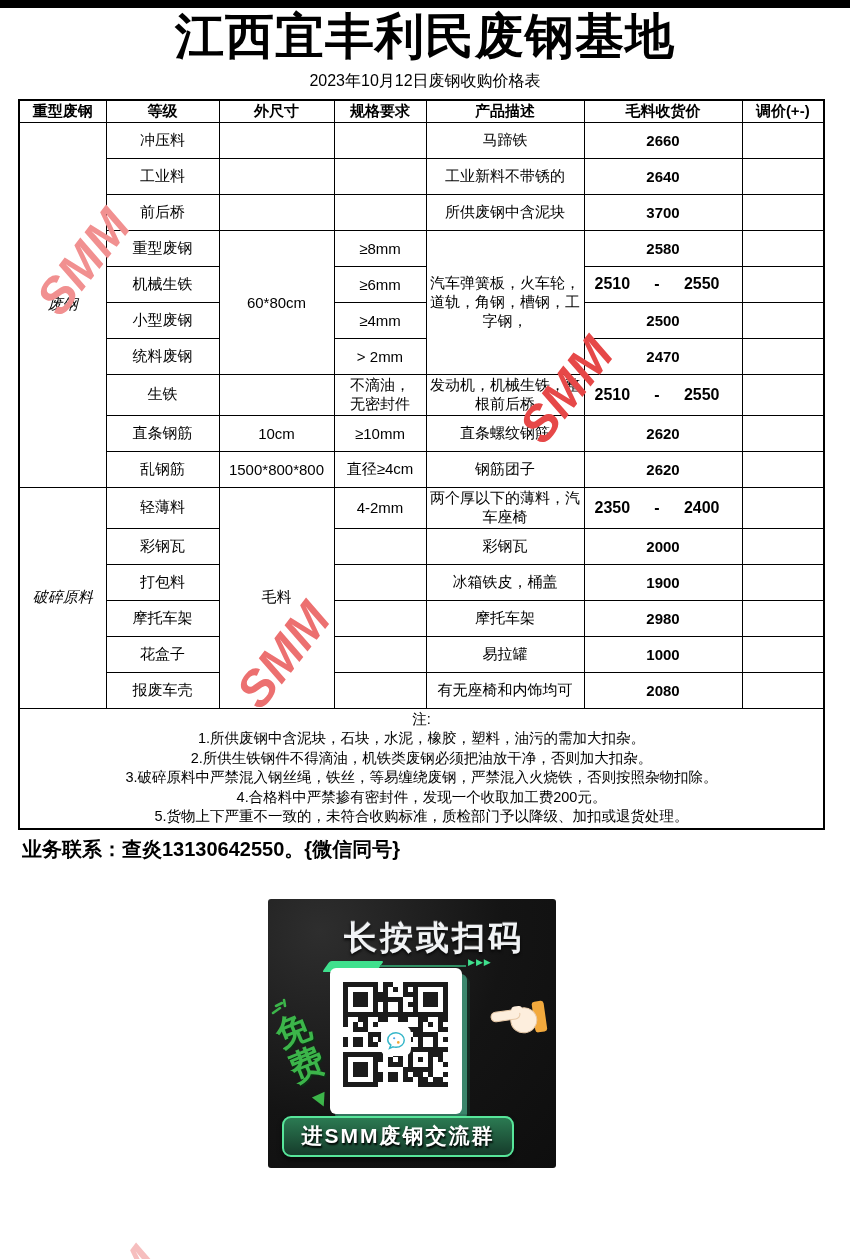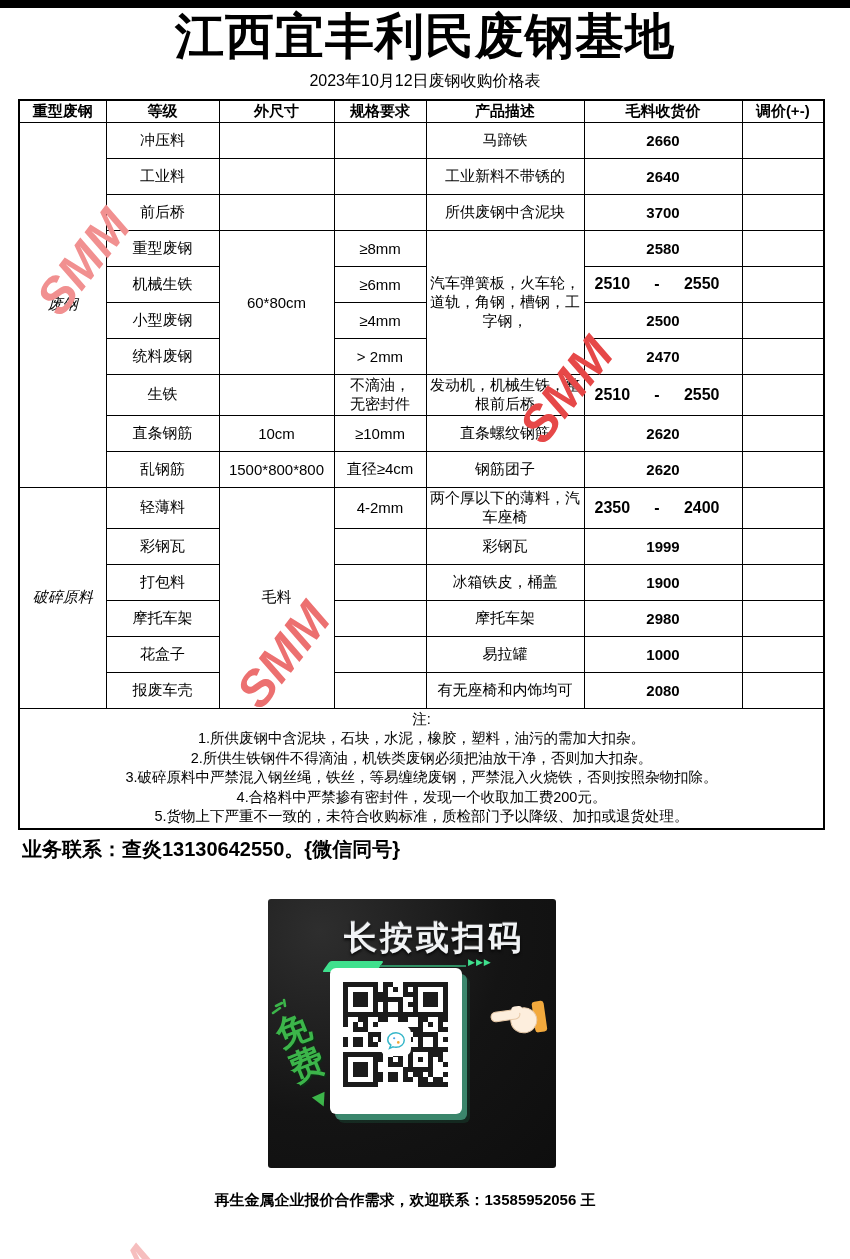--- a/index.html
+++ b/index.html
@@ -162,21 +162,21 @@
           <td rowspan="6">毛料</td>
           <td>4-2mm</td>
           <td>两个厚以下的薄料，汽车座椅</td>
           <td class="price"><div class="range"><span>2350</span><span>-</span><span>2400</span></div></td>
           <td></td>
         </tr>
         <tr>
           <td>彩钢瓦</td>
           <td></td>
           <td>彩钢瓦</td>
-          <td class="price">1999</td>
+          <td class="price">2000</td>
           <td></td>
         </tr>
         <tr>
           <td>打包料</td>
           <td></td>
           <td>冰箱铁皮，桶盖</td>
           <td class="price">1900</td>
           <td></td>
         </tr>
         <tr>
@@ -477,21 +477,21 @@
     <div class="free">免费</div>
     <div class="free-arrow" style="position:absolute;left:30px;top:192px;"></div>
     <div class="hand">
       <svg width="58" height="46" viewBox="0 0 58 46">
         <rect x="44" y="7" width="12" height="31" rx="3" fill="#f2a93d"></rect>
         <ellipse cx="34" cy="24" rx="13" ry="12.5" fill="#fdeedd" stroke="#e7c9a8" stroke-width="1"></ellipse>
         <rect x="2" y="12" width="29" height="9.5" rx="4.7" fill="#fdeedd" stroke="#e7c9a8" stroke-width="1"></rect>
         <rect x="23" y="9" width="11" height="7" rx="3.5" fill="#fdeedd"></rect>
       </svg>
     </div>
+    <div class="qr-btn">进SMM废钢交流群</div>
   </div>
 
-  <div class="footer">再生金属企业报价合作需求，欢迎联系：13585952056 王</div>
 
   <div class="wm wm1" style="color: rgb(241, 144, 144);">SMM</div>
   <div class="wm wm2" style="color: rgb(230, 72, 72);">SMM</div>
   <div class="wm wm3" style="color: rgb(236, 112, 112);">SMM</div>
   <div class="wm wm4" style="color: rgb(246, 190, 190);">SMM</div>
 </div>
 
 </body></html>

